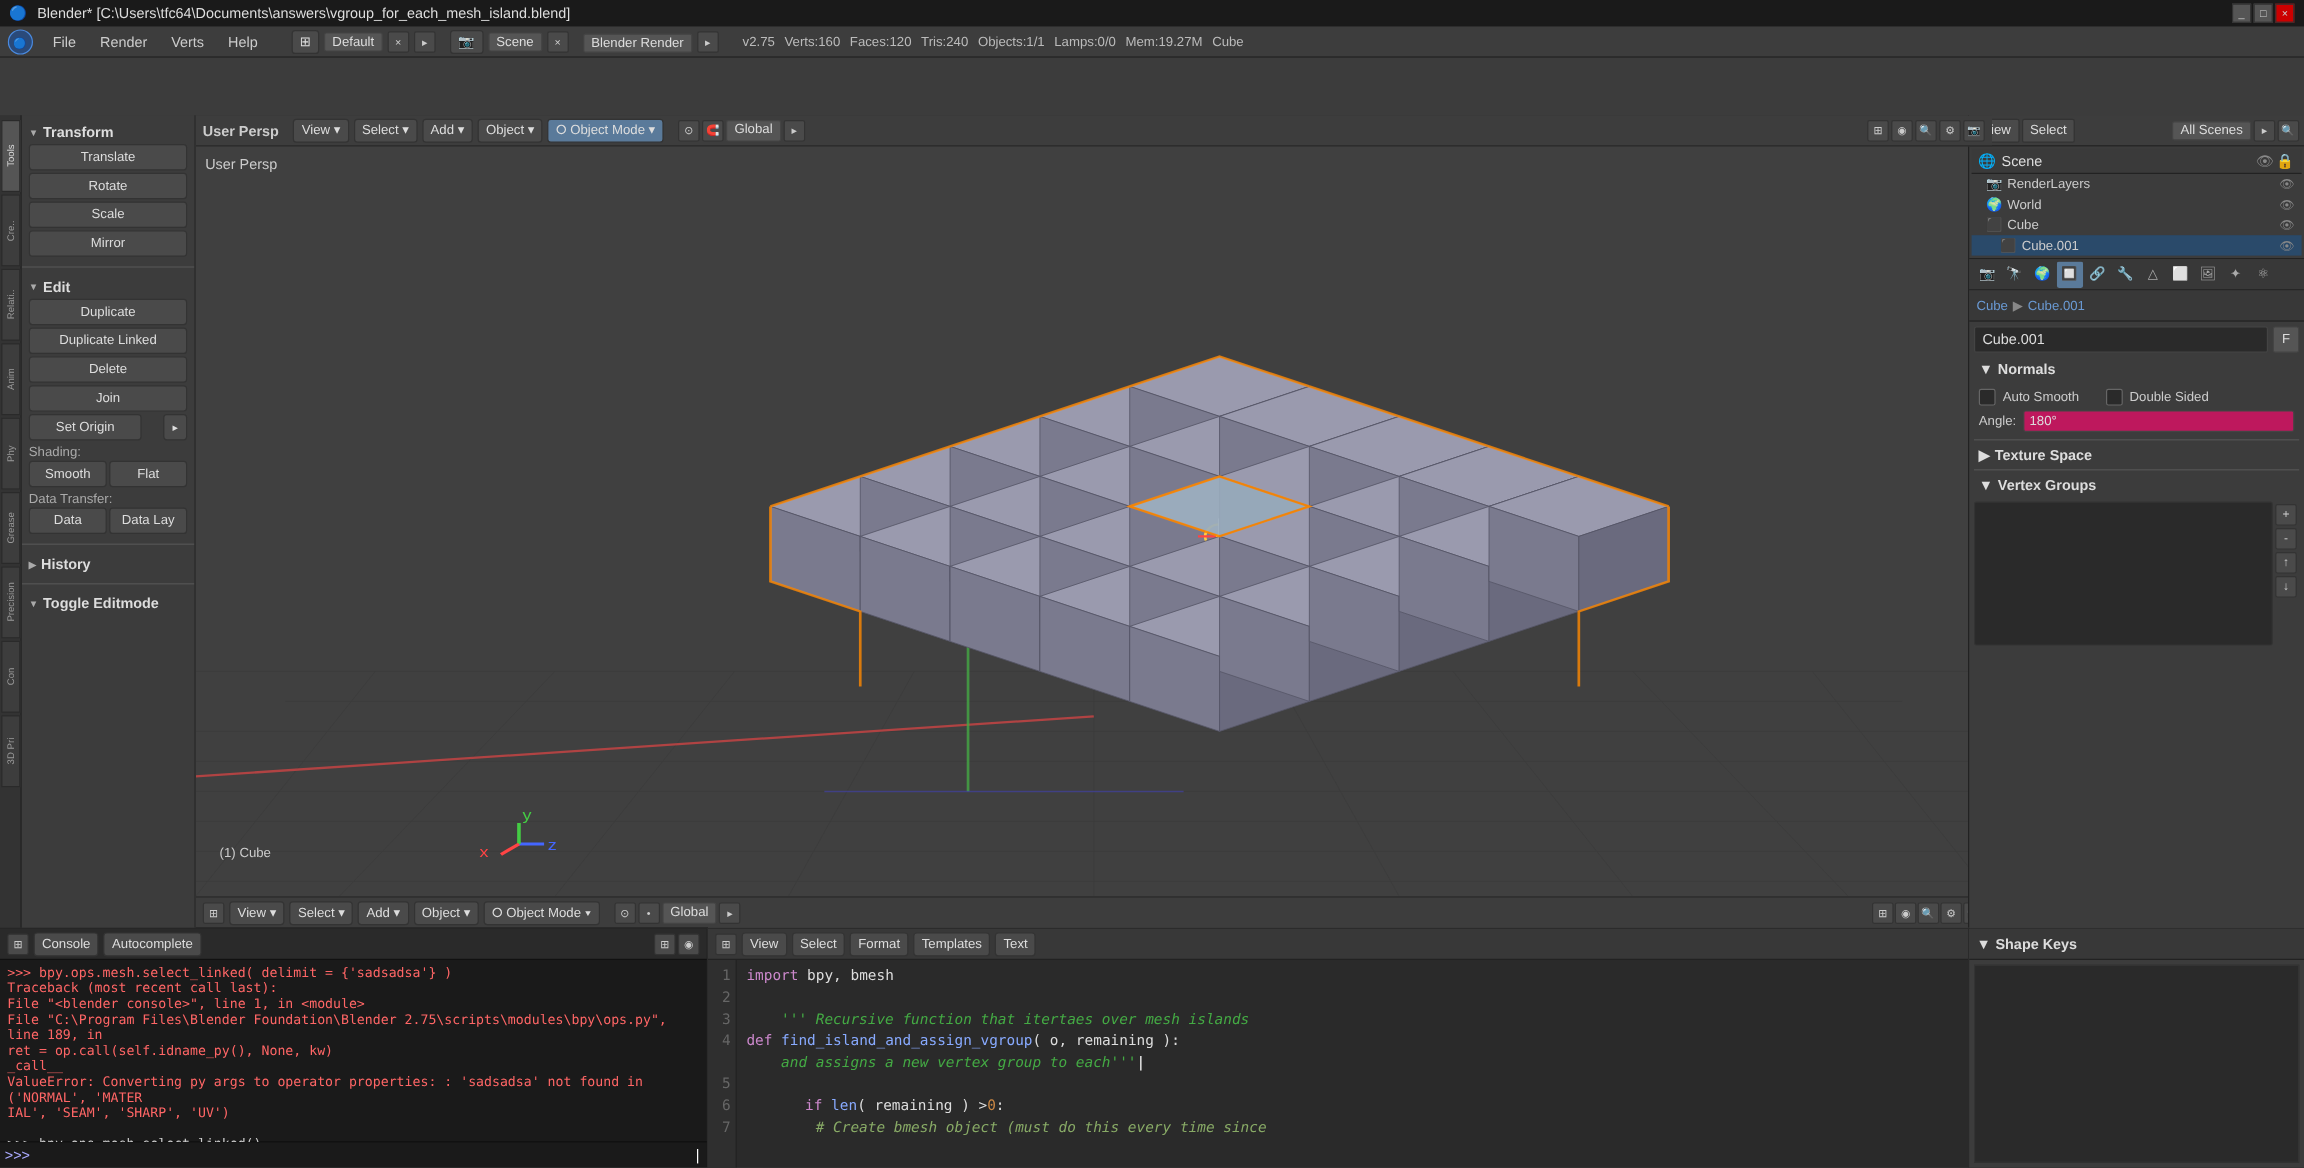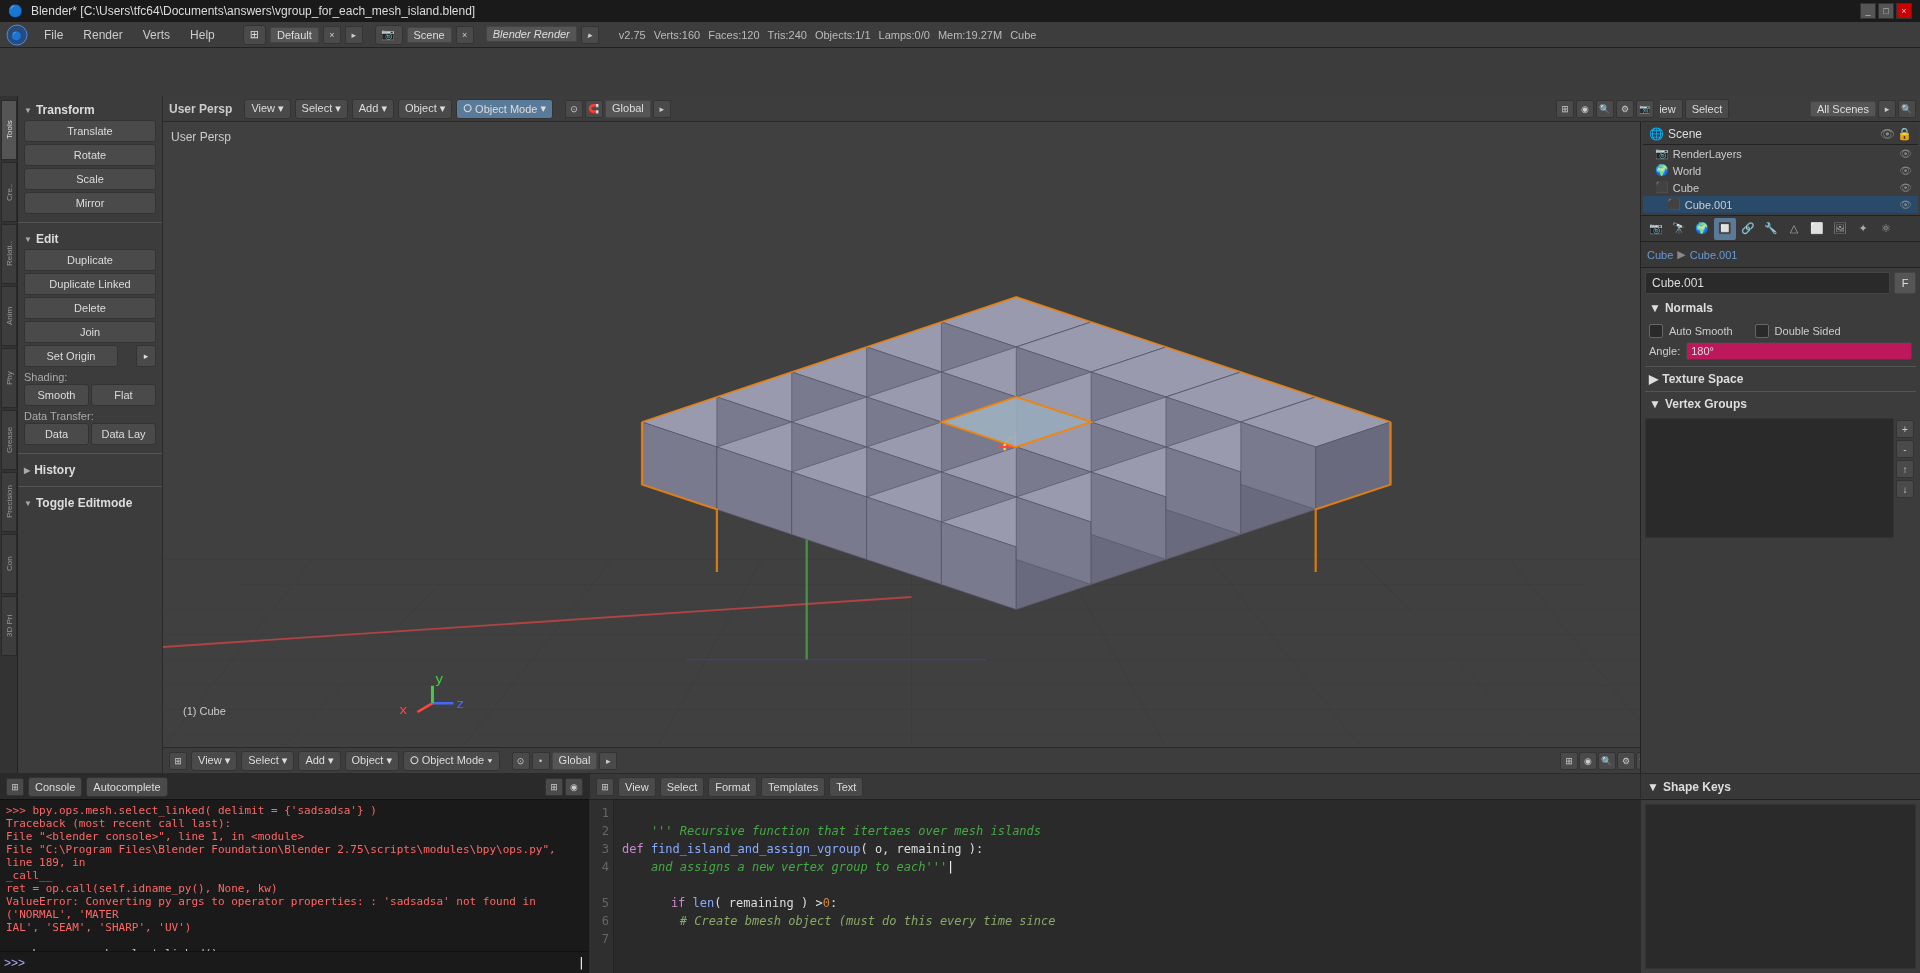--- a/index.html
+++ b/index.html
@@ -770,21 +770,21 @@
     <div class="small-icon-btn">×</div>
     <div class="small-icon-btn">▸</div>
   </div>
 
   <div style="margin-left: 8px; display: flex; align-items: center; gap: 4px;">
     <div class="vp-btn">📷</div>
     <div class="info-pill">Scene</div>
     <div class="small-icon-btn">×</div>
   </div>
 
-  <div style="margin-left: 8px; display: flex; align-items: flex-start; gap: 4px; font-style: italic;">
+  <div style="margin-left: 8px; display: flex; align-items: flex-end; gap: 4px;">
     <div class="info-pill">Blender Render</div>
     <div class="small-icon-btn">▸</div>
   </div>
 
   <div style="margin-left: 16px; color: #bbb; font-size: 11px; display: flex; gap: 8px;">
     <span>v2.75</span>
     <span>Verts:160</span>
     <span>Faces:120</span>
     <span>Tris:240</span>
     <span>Objects:1/1</span>
@@ -1235,22 +1235,22 @@
         <div style="margin-left: auto; display: flex; gap: 2px;">
           <div class="small-icon-btn">⊞</div>
           <div class="small-icon-btn">◉</div>
         </div>
       </div>
       <div id="console-output">
         <div class="console-error">&gt;&gt;&gt; bpy.ops.mesh.select_linked( delimit = {'sadsadsa'} )</div>
         <div class="console-error">Traceback (most recent call last):</div>
         <div class="console-error">  File "&lt;blender console&gt;", line 1, in &lt;module&gt;</div>
         <div class="console-error">  File "C:\Program Files\Blender Foundation\Blender 2.75\scripts\modules\bpy\ops.py", line 189, in</div>
+        <div class="console-error">    ret = op.call(self.idname_py(), None, kw)</div>
         <div class="console-error">_call__</div>
-        <div class="console-error">    ret = op.call(self.idname_py(), None, kw)</div>
         <div class="console-error">ValueError: Converting py args to operator properties: : 'sadsadsa' not found in ('NORMAL', 'MATER</div>
         <div class="console-error">IAL', 'SEAM', 'SHARP', 'UV')</div>
         <div class="console-normal">&nbsp;</div>
         <div class="console-normal">&gt;&gt;&gt; bpy.ops.mesh.select_linked()</div>
 
       </div>
       <div id="console-input-row">
         <span class="console-prompt">&gt;&gt;&gt; </span>
         <input id="console-input" type="text" placeholder="" style="">
         <span style="color: white; font-family: monospace;">|</span>
@@ -1279,20 +1279,23 @@
           <div>1</div>
           <div>2</div>
           <div>3</div>
           <div>4</div>
           <div>&nbsp;</div>
           <div>5</div>
           <div>6</div>
           <div>7</div>
         </div>
         <div id="code-text">
+          <div class="code-line">
+            <span class="kw">import</span>&nbsp;<span class="var">bpy, bmesh</span>
+          </div>
           <div class="code-line">&nbsp;</div>
           <div class="code-line">
             <span style="color:#44aa44; font-style:italic;">&nbsp;&nbsp;&nbsp;&nbsp;''' Recursive function that itertaes over mesh islands</span>
           </div>
           <div class="code-line">
             <span class="kw">def</span>&nbsp;<span class="fn">find_island_and_assign_vgroup</span><span class="var">( o, remaining ):</span>
           </div>
           <div class="code-line">
             <span style="color:#44aa44; font-style:italic;">&nbsp;&nbsp;&nbsp;&nbsp;and assigns a new vertex group to each'''</span>
               <span style="color: white;">|</span>

